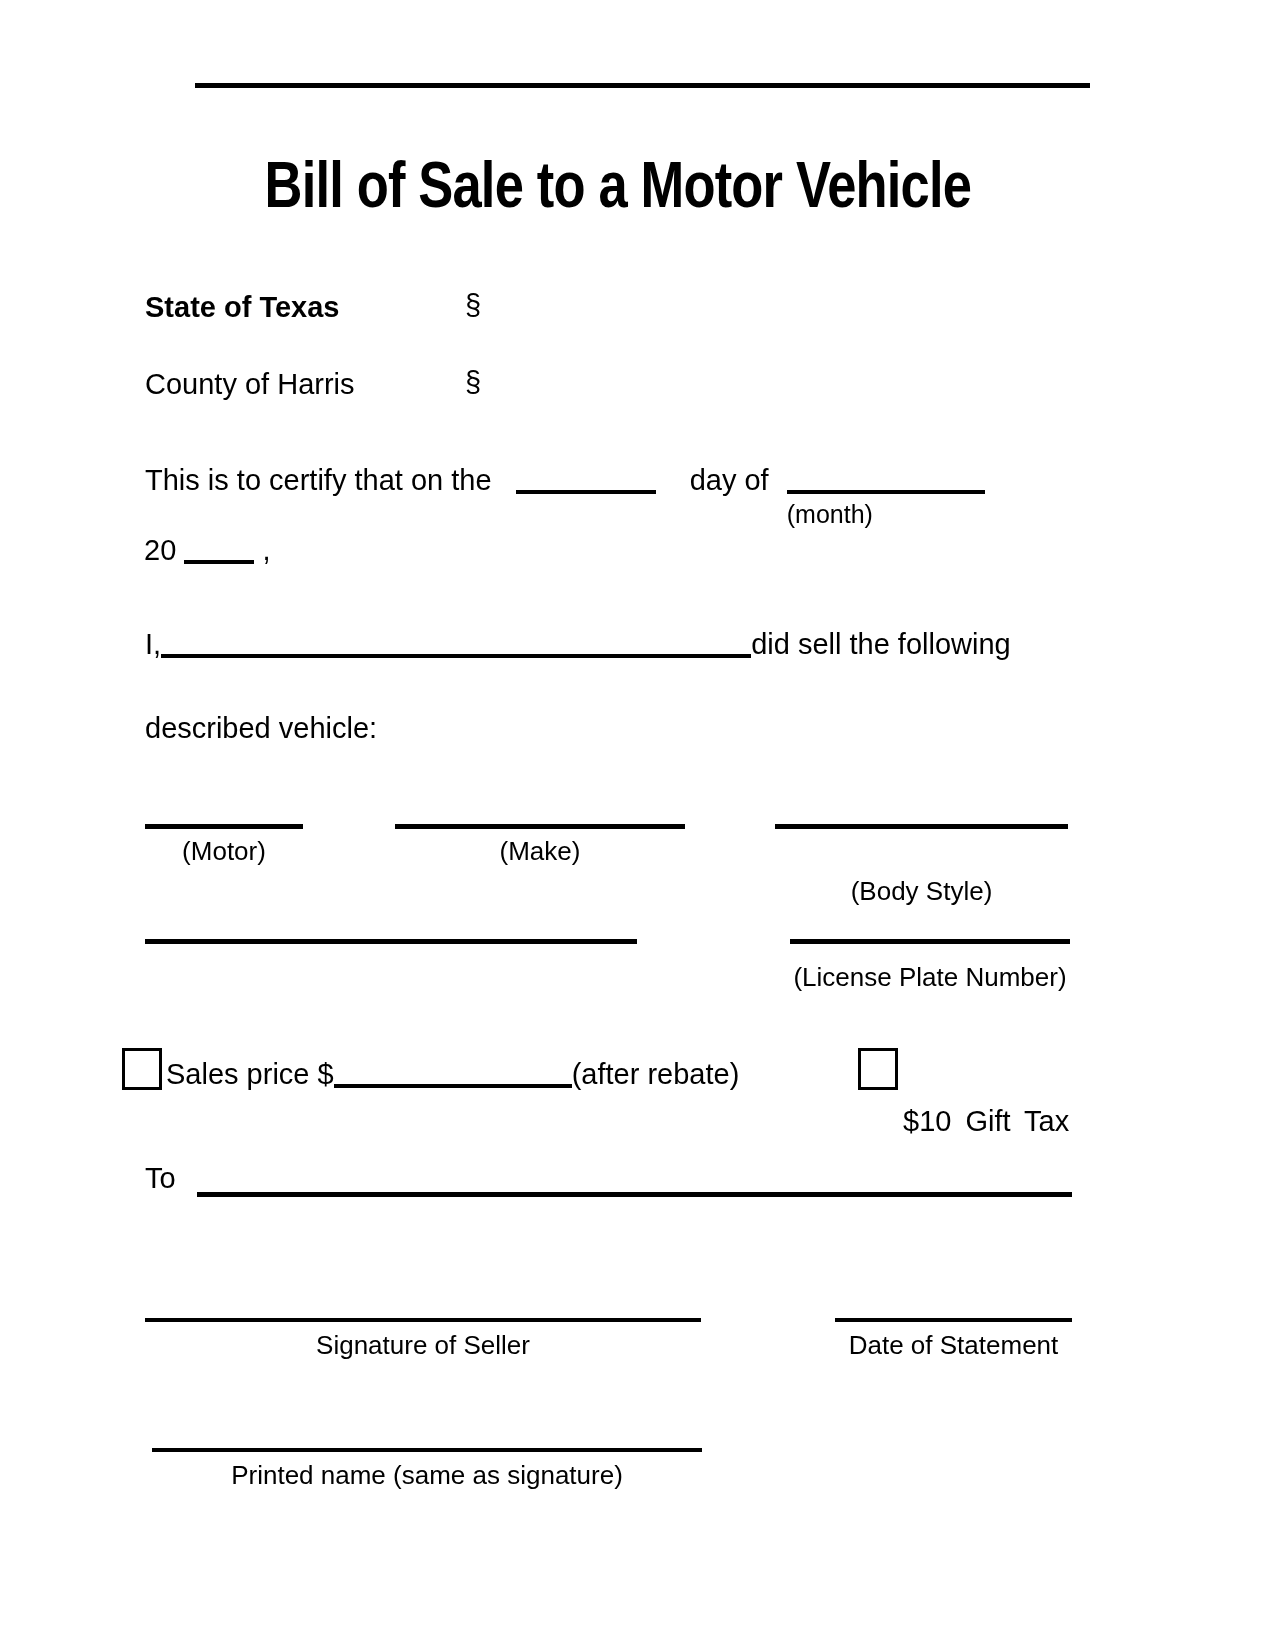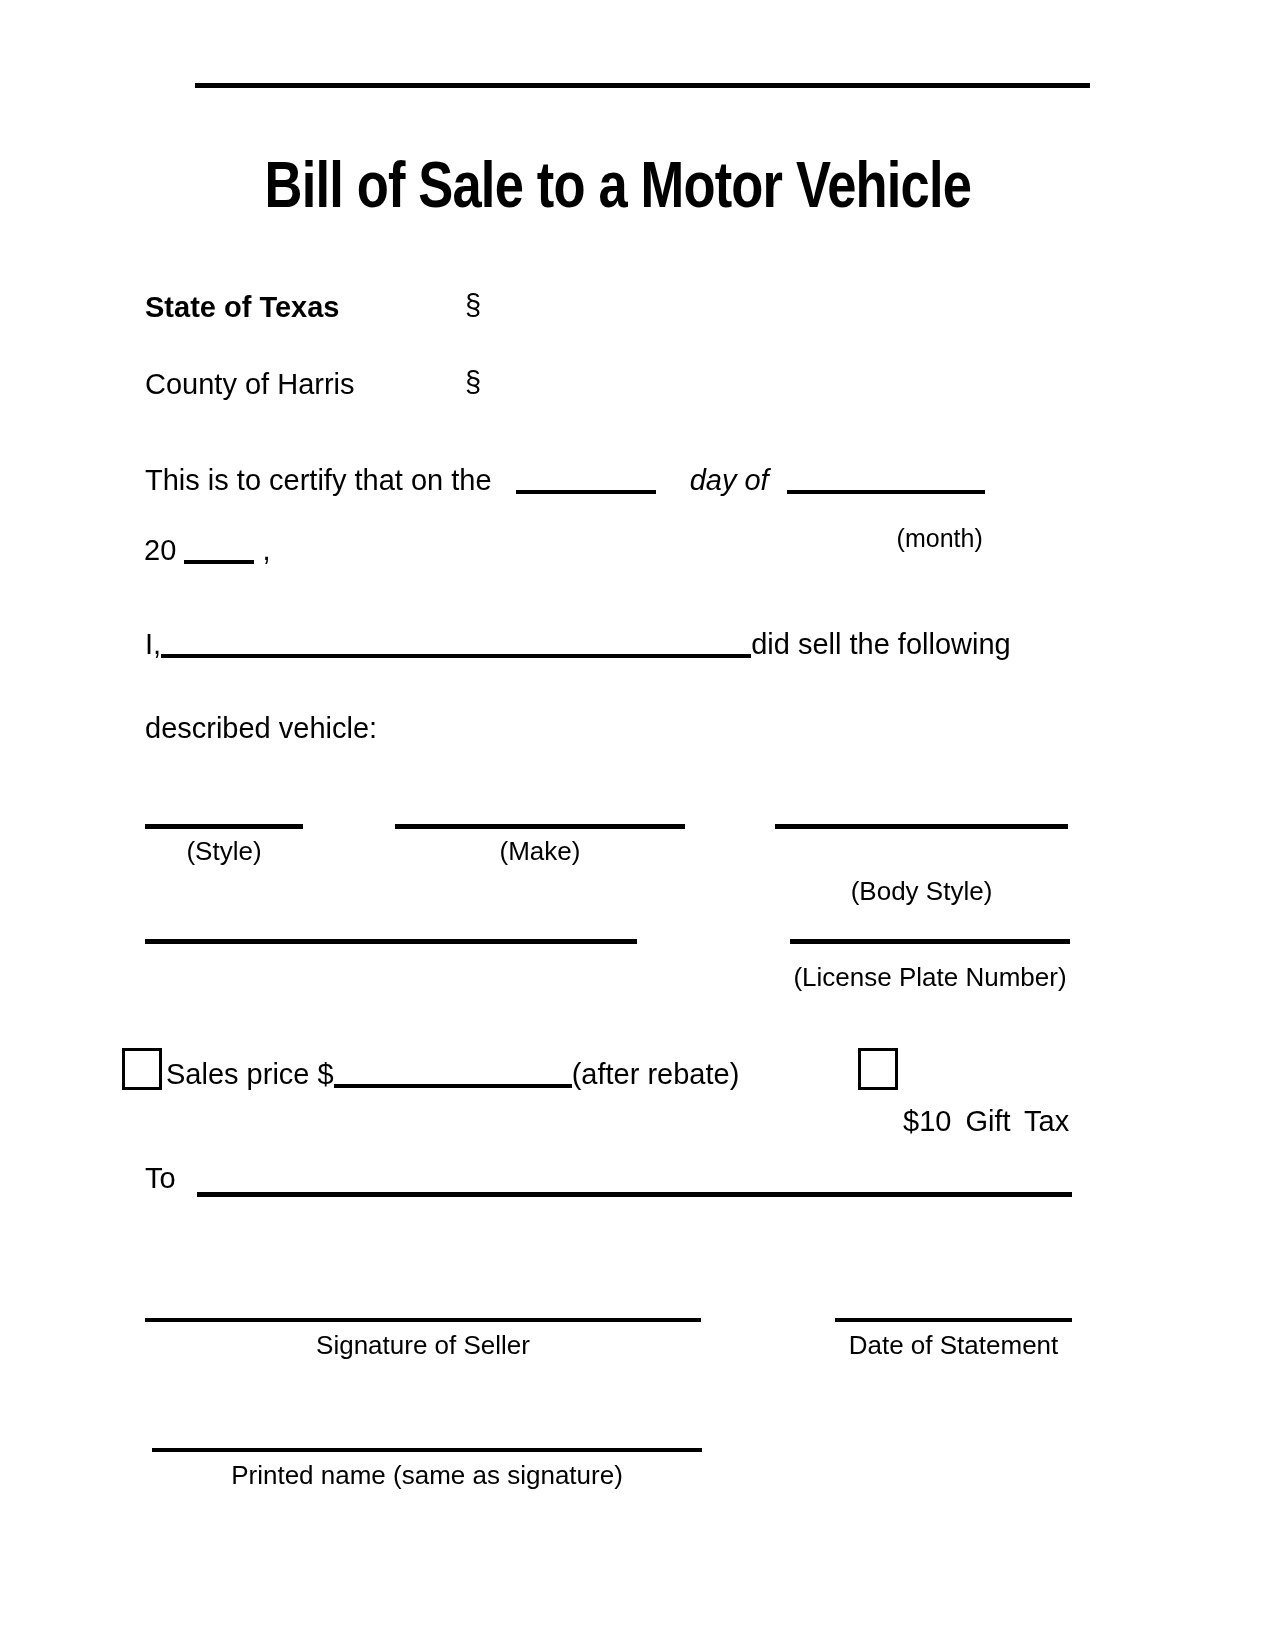--- a/index.html
+++ b/index.html
@@ -30,41 +30,40 @@
   }
   .blank {
     display: inline-block;
     position: relative;
     height: 0;
     border-bottom: 4px solid #000;
     vertical-align: -4px;
   }
   .blank .under-caption {
     position: absolute;
-    top: 10px; left: 0; right: 2px;
-    text-align: right;
+    top: 10px; left: 0; right: 8px;
+    text-align: left;
     font-size: 25px;
     line-height: 28px;
     white-space: nowrap;
-    margin-top: 24px;
   }
   .caption {
     position: absolute;
     text-align: center;
     font-size: 26px;
     line-height: 30px;
     white-space: nowrap;
   }
   .checkbox {
     position: absolute;
     width: 40px; height: 42px;
     border: 3px solid #000;
     background: #fff;
   }
-  .gap { margin-left: 16px; margin-right: 10px; font-style: italic; }
+  .gap { margin-left: 16px; margin-right: 10px; }
 </style>
 </head>
 <body>
 
 <div class="page">
 
   <div class="rule" style="left:195px; top:83px; width:895px; height:5px;"></div>
 
   <div class="title-wrap">
     <span class="title-text">Bill of Sale to a Motor Vehicle</span>
@@ -91,21 +90,21 @@
 
   <div class="abs t" style="left:145px; top:626px;">
     <span>I,</span><span class="blank" style="width:590px;"></span><span>did sell the following</span>
   </div>
 
   <div class="abs t" style="left:145px; top:710px;">described vehicle:</div>
 
   <div class="rule" style="left:145px; top:824px; width:158px; height:5px;"></div>
   <div class="rule" style="left:395px; top:824px; width:290px; height:5px;"></div>
   <div class="rule" style="left:775px; top:824px; width:293px; height:5px;"></div>
-  <div class="caption" style="left:145px; top:836px; width:158px;">(Style)</div>
+  <div class="caption" style="left:145px; top:836px; width:158px;">(Motor)</div>
   <div class="caption" style="left:395px; top:836px; width:290px;">(Make)</div>
   <div class="caption" style="left:775px; top:836px; width:293px;margin-top:40px;">(Body Style)</div>
 
   <div class="rule" style="left:145px; top:939px; width:492px; height:5px;"></div>
   <div class="rule" style="left:790px; top:939px; width:280px; height:5px;"></div>
   <div class="caption" style="left:745px; top:962px; width:370px;">(License Plate Number)</div>
 
   <div class="checkbox" style="left:122px; top:1048px;"></div>
   <div class="abs t" style="left:166px; top:1056px;">
     <span>Sales price $</span><span class="blank" style="width:238px;"></span><span>(after rebate)</span>

